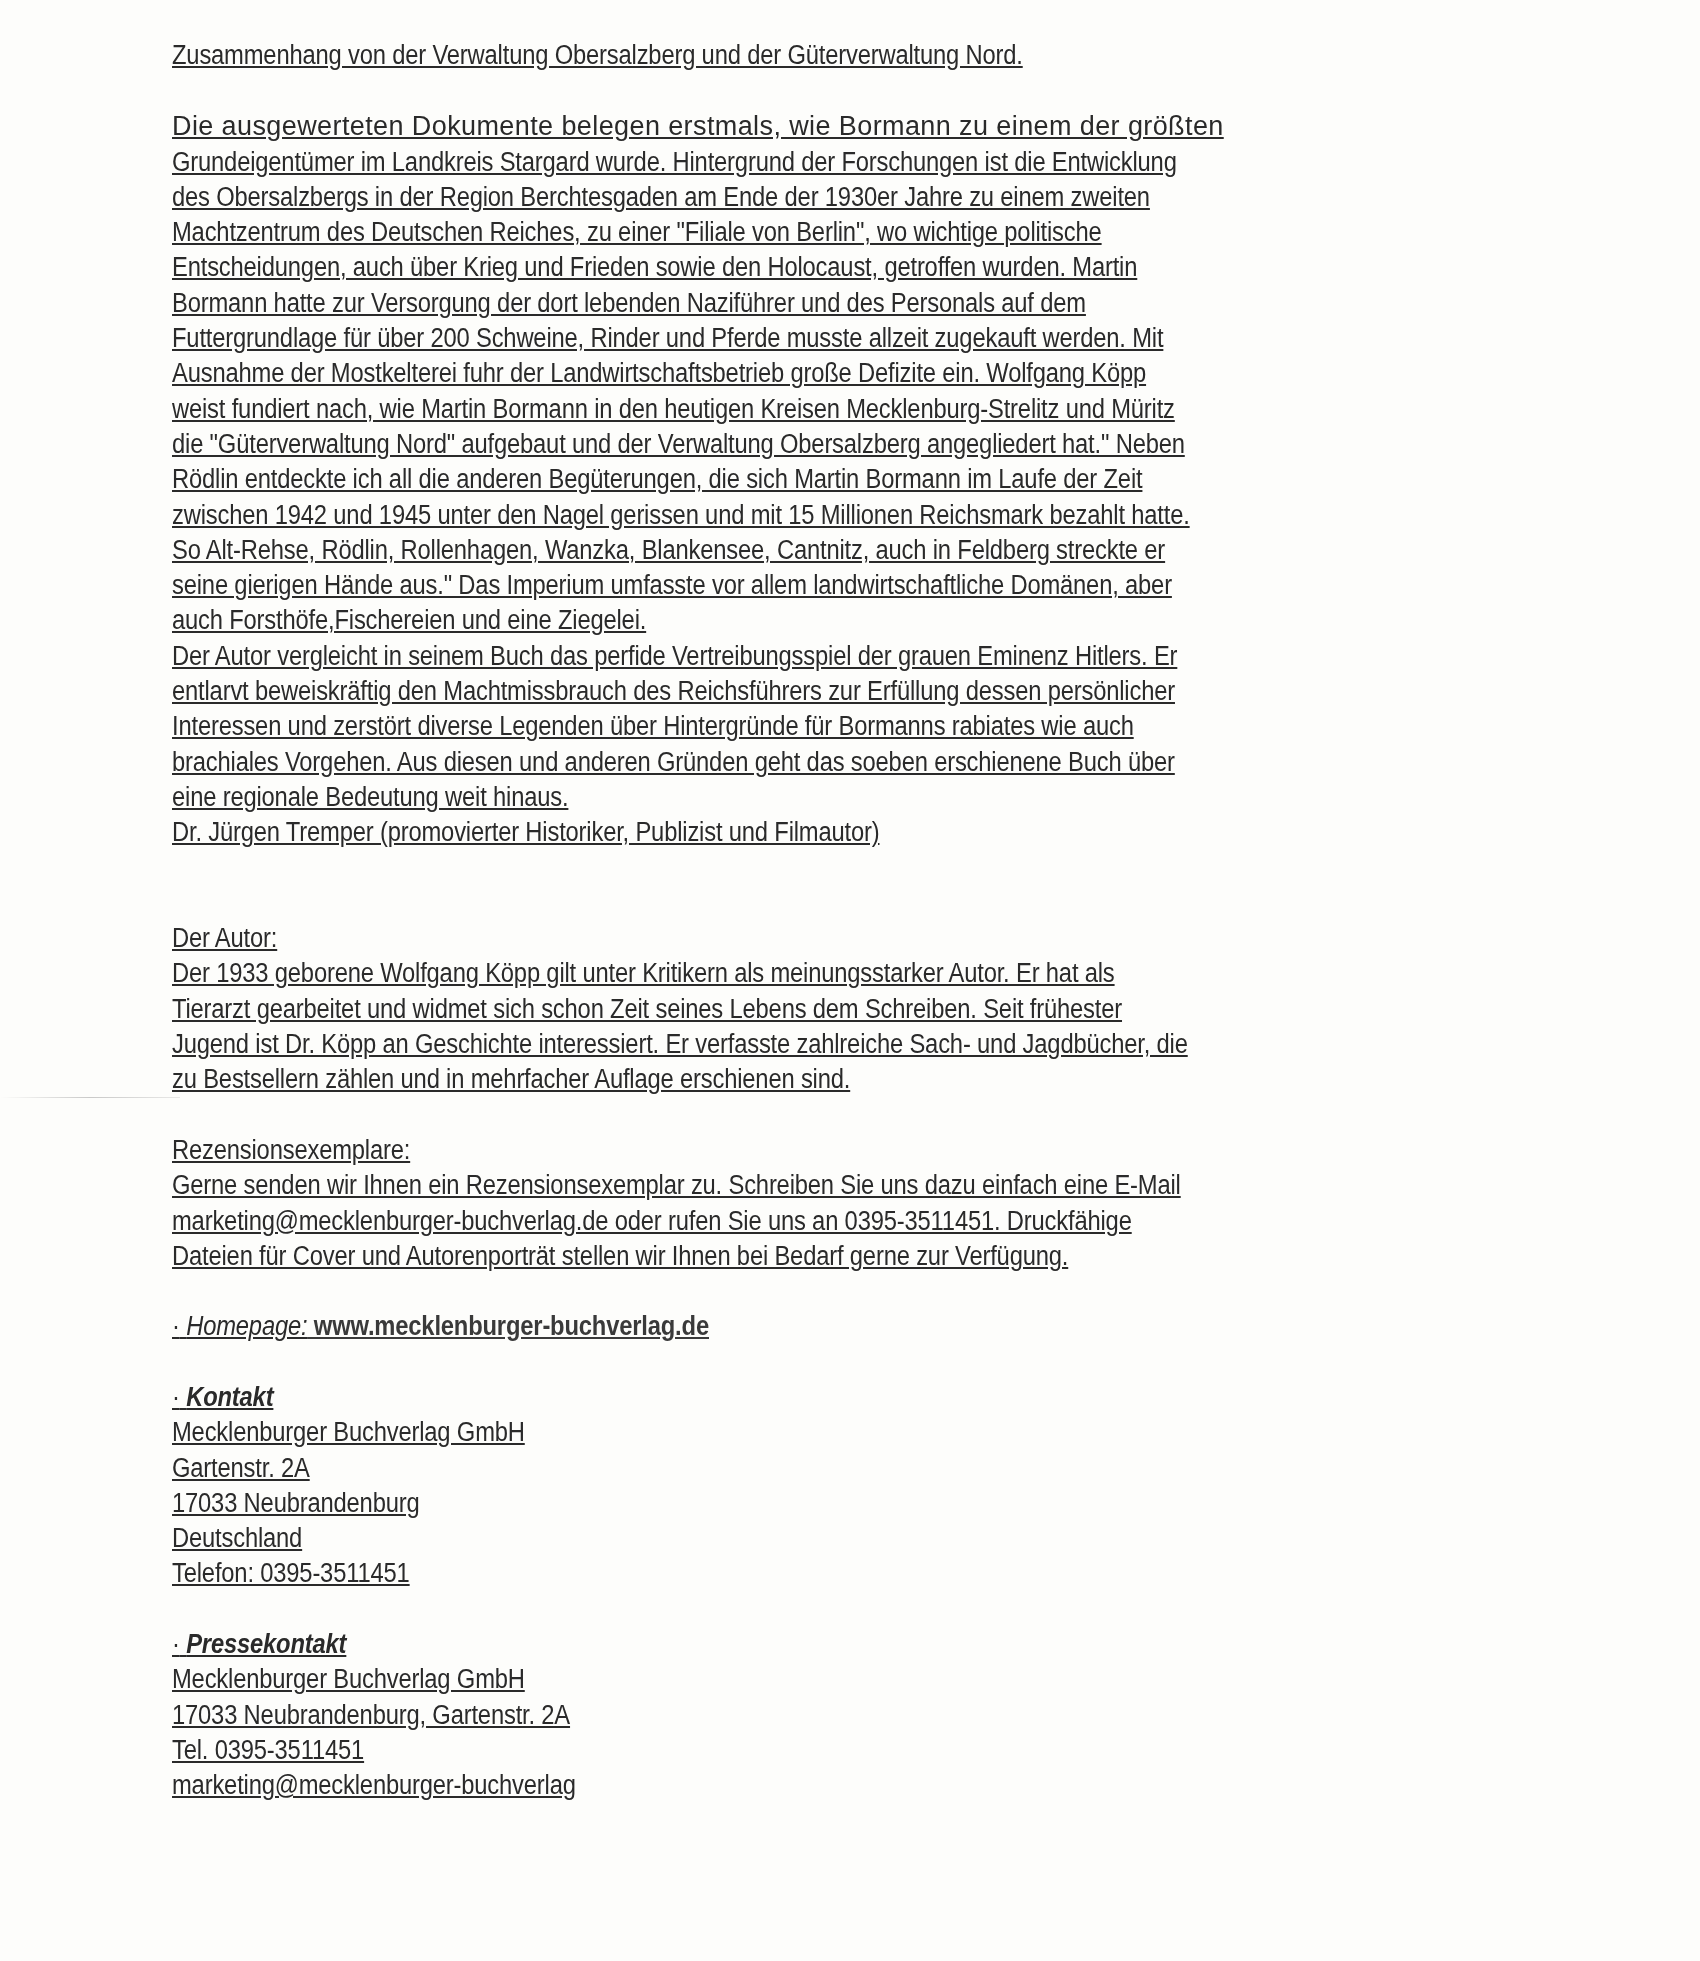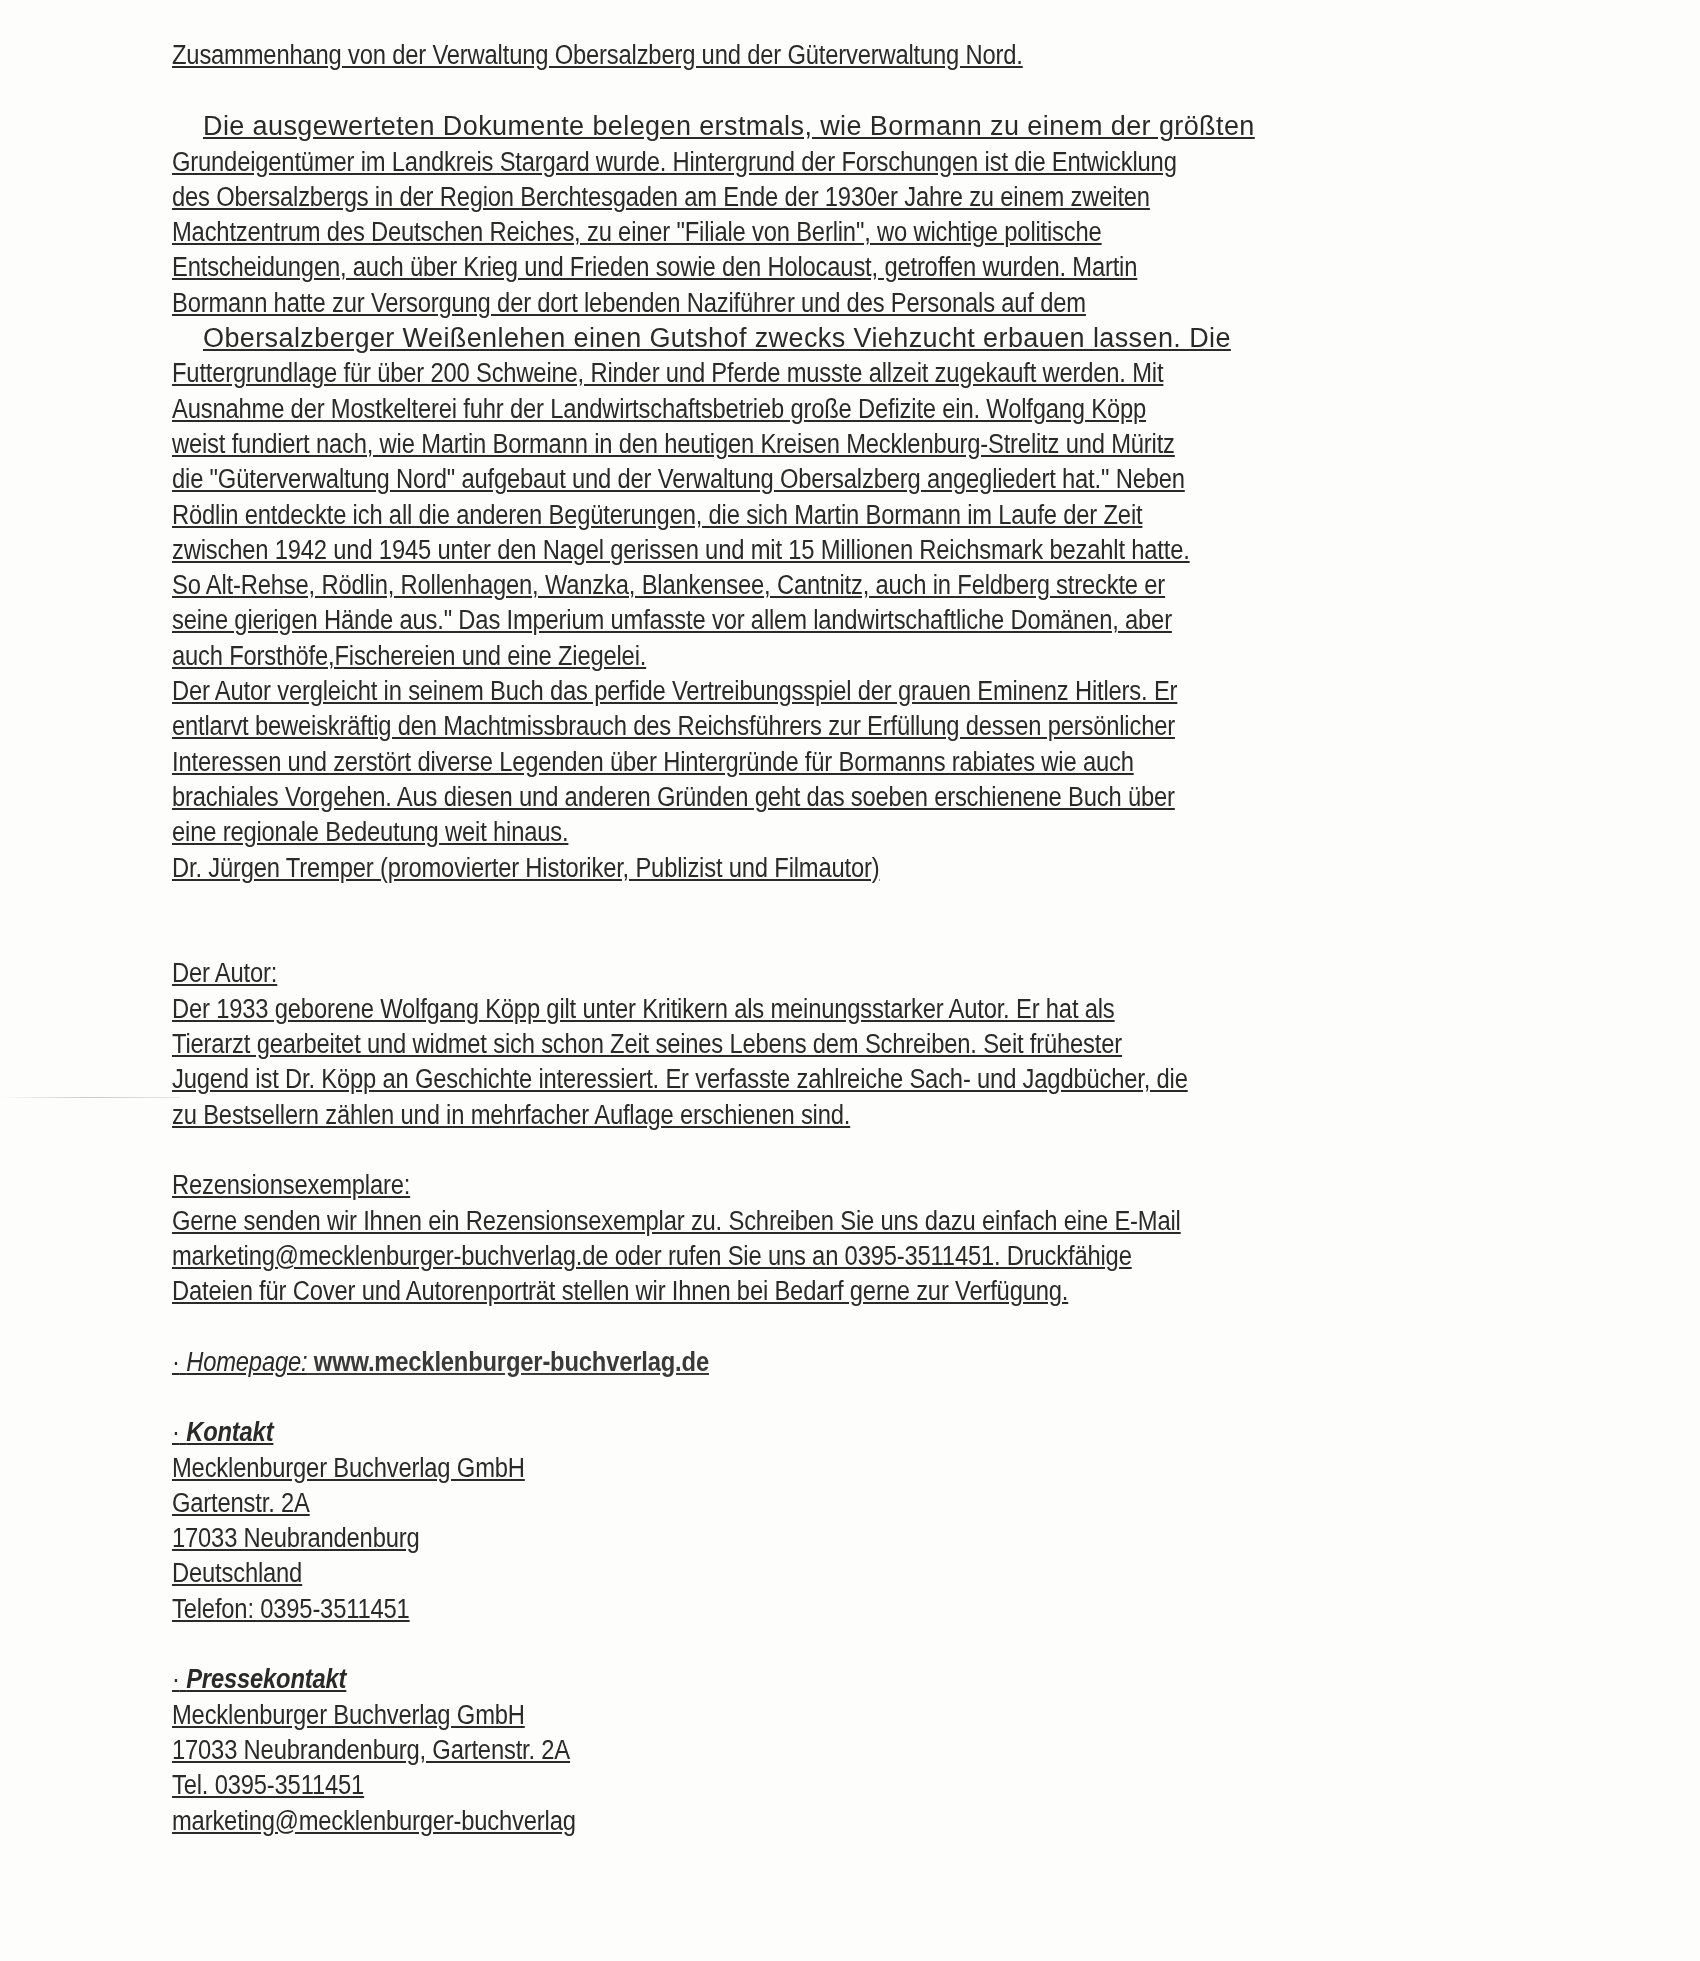--- a/index.html
+++ b/index.html
@@ -20,21 +20,21 @@
       text-decoration: underline;
     }
     .line {
       font-size: 27px;
       line-height: 35.3px;
       white-space: nowrap;
       transform-origin: left top;
       letter-spacing: -0.2px;
     }
     .narrow { transform: scaleX(0.88); }
-    .wide { letter-spacing: 0.4px; margin-left: 31px; }
+    .wide { letter-spacing: 0.4px; }
     .blank { height: 35.3px; }
     .gap-first { height: 36px; }
     .bullet-label { font-style: italic; }
     .bullet-bold { font-style: italic; font-weight: bold; }
     .link { font-weight: bold; text-decoration: underline; color: #3a3a3a; }
     .scan-line {
       position: absolute;
       left: 0;
       top: 1097px;
       width: 180px;
@@ -52,21 +52,20 @@
   <div class="line narrow">Zusammenhang von der Verwaltung Obersalzberg und der Güterverwaltung Nord.</div>
   <div class="gap-first"></div>
 
   <div>
     <div class="line wide">Die ausgewerteten Dokumente belegen erstmals, wie Bormann zu einem der größten</div>
     <div class="line narrow">Grundeigentümer im Landkreis Stargard wurde. Hintergrund der Forschungen ist die Entwicklung</div>
     <div class="line narrow">des Obersalzbergs in der Region Berchtesgaden am Ende der 1930er Jahre zu einem zweiten</div>
     <div class="line narrow">Machtzentrum des Deutschen Reiches, zu einer "Filiale von Berlin", wo wichtige politische</div>
     <div class="line narrow">Entscheidungen, auch über Krieg und Frieden sowie den Holocaust, getroffen wurden. Martin</div>
     <div class="line narrow">Bormann hatte zur Versorgung der dort lebenden Naziführer und des Personals auf dem</div>
-    <div class="line wide">Obersalzberger Weißenlehen einen Gutshof zwecks Viehzucht erbauen lassen. Die</div>
     <div class="line narrow">Futtergrundlage für über 200 Schweine, Rinder und Pferde musste allzeit zugekauft werden. Mit</div>
     <div class="line narrow">Ausnahme der Mostkelterei fuhr der Landwirtschaftsbetrieb große Defizite ein. Wolfgang Köpp</div>
     <div class="line narrow">weist fundiert nach, wie Martin Bormann in den heutigen Kreisen Mecklenburg-Strelitz und Müritz</div>
     <div class="line narrow">die "Güterverwaltung Nord" aufgebaut und der Verwaltung Obersalzberg angegliedert hat." Neben</div>
     <div class="line narrow">Rödlin entdeckte ich all die anderen Begüterungen, die sich Martin Bormann im Laufe der Zeit</div>
     <div class="line narrow">zwischen 1942 und 1945 unter den Nagel gerissen und mit 15 Millionen Reichsmark bezahlt hatte.</div>
     <div class="line narrow">So Alt-Rehse, Rödlin, Rollenhagen, Wanzka, Blankensee, Cantnitz, auch in Feldberg streckte er</div>
     <div class="line narrow">seine gierigen Hände aus." Das Imperium umfasste vor allem landwirtschaftliche Domänen, aber</div>
     <div class="line narrow">auch Forsthöfe,Fischereien und eine Ziegelei.</div>
     <div class="line narrow">Der Autor vergleicht in seinem Buch das perfide Vertreibungsspiel der grauen Eminenz Hitlers. Er</div>

